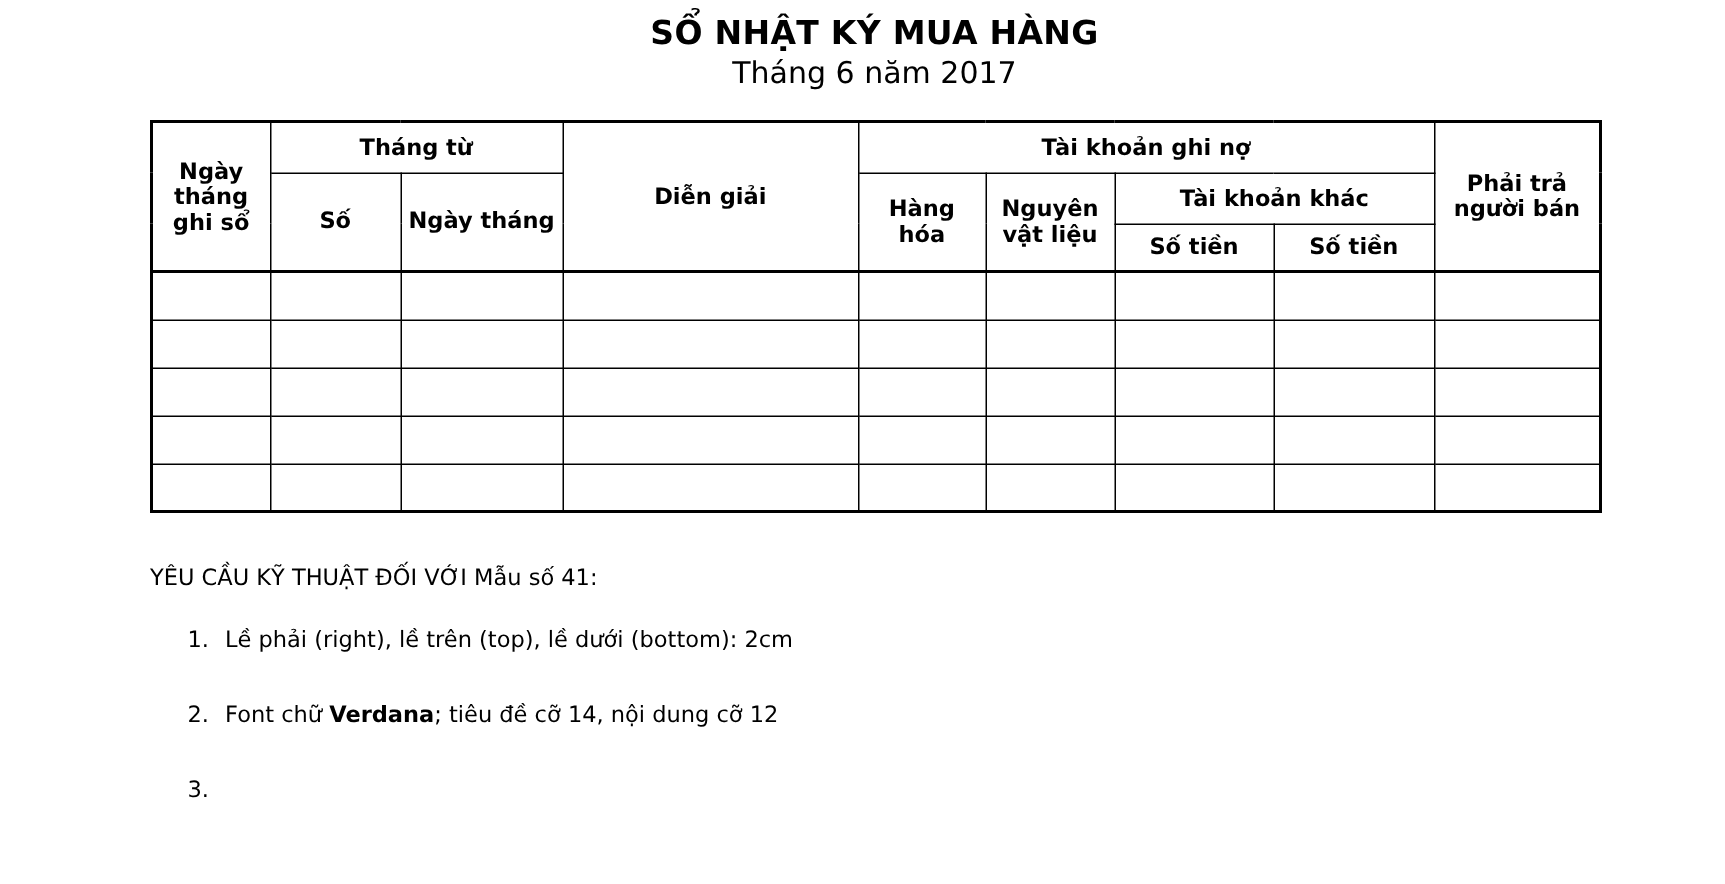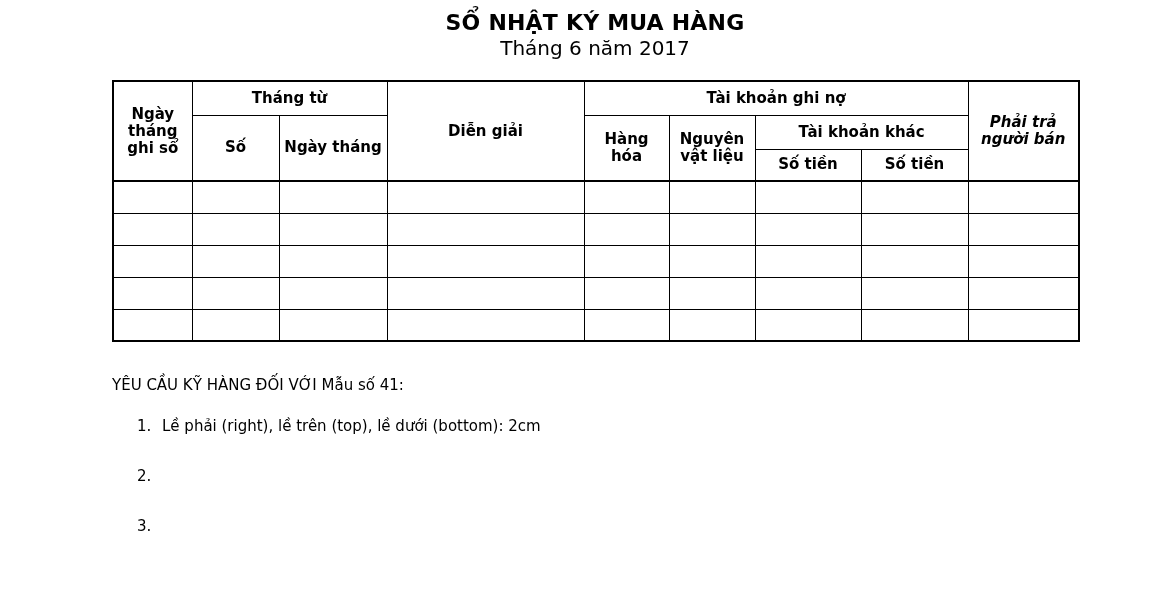--- a/index.html
+++ b/index.html
@@ -4,21 +4,21 @@
 <style>
   * { margin: 0; padding: 0; box-sizing: border-box; }
   html, body {
     width: 1150px; height: 589px;
     background: #ffffff;
     font-family: "DejaVu Sans", "Liberation Sans", sans-serif;
     color: #000;
     overflow: hidden;
   }
   .page { width: 1150px; height: 589px; position: relative; }
-  .content { position: absolute; left: 112px; top: 0; width: 966px; }
+  .content { position: absolute; left: 100px; top: 0; width: 966px; }
 
   .doc-title {
     margin-top: 10px;
     text-align: center;
     font-size: 22px;
     font-weight: bold;
     line-height: 26px;
     letter-spacing: 0.2px;
   }
   .doc-subtitle {
@@ -42,21 +42,21 @@
     padding: 2px 4px;
     overflow: hidden;
   }
   table.journal { border: 2px solid #000; }
   table.journal thead th { font-weight: bold; }
   table.journal thead tr.h1 { height: 34px; padding-left: 37px; }
   table.journal thead tr.h2 { height: 34px; }
   table.journal thead tr.h3 { height: 32px; }
   table.journal thead { border-bottom: 2px solid #000; }
   table.journal tbody tr { height: 32px; }
-  th.pad-wide { padding: 2px 15px; font-style: italic; }
+  th.pad-wide { padding: 2px 15px; }
 
   .requirements { margin-top: 34px; font-size: 15px; }
   .req-heading { line-height: 18px; }
   .req-heading .bold { font-weight: normal; }
 
   .req-list { margin-top: 21px; }
   .req-item { display: flex; margin-left: 25px; line-height: 23px; }
   .req-item + .req-item { margin-top: 27px; }
   .req-item .num { width: 25px; flex: 0 0 25px; }
   .req-item .bold { font-weight: bold; }
@@ -155,33 +155,34 @@
             <td>&nbsp;</td>
             <td>&nbsp;</td>
             <td>&nbsp;</td>
             <td>&nbsp;</td>
             <td>&nbsp;</td>
           </tr>
         </tbody>
     </table>
 
     <div class="requirements">
-      <div class="req-heading"><span>YÊU CẦU KỸ HÀNG ĐỐI VỚI </span><span class="bold">Mẫu số 41:</span></div>
+      <div class="req-heading"><span>YÊU CẦU KỸ THUẬT ĐỐI VỚI </span><span class="bold">Mẫu số 41:</span></div>
 
       <div class="req-list">
 
         <div class="req-item">
           <span class="num">1.</span>
           <div>
             <div>Lề phải (right), lề trên (top), lề dưới (bottom): 2cm</div>
           </div>
         </div>
 
         <div class="req-item">
           <span class="num">2.</span>
+          <div><span>Font chữ </span><span class="bold">Verdana</span><span>; tiêu đề cỡ 14, nội dung cỡ 12</span></div>
         </div>
 
         <div class="req-item">
           <span class="num">3.</span>
         </div>
 
       </div>
     </div>
 
   </div>

